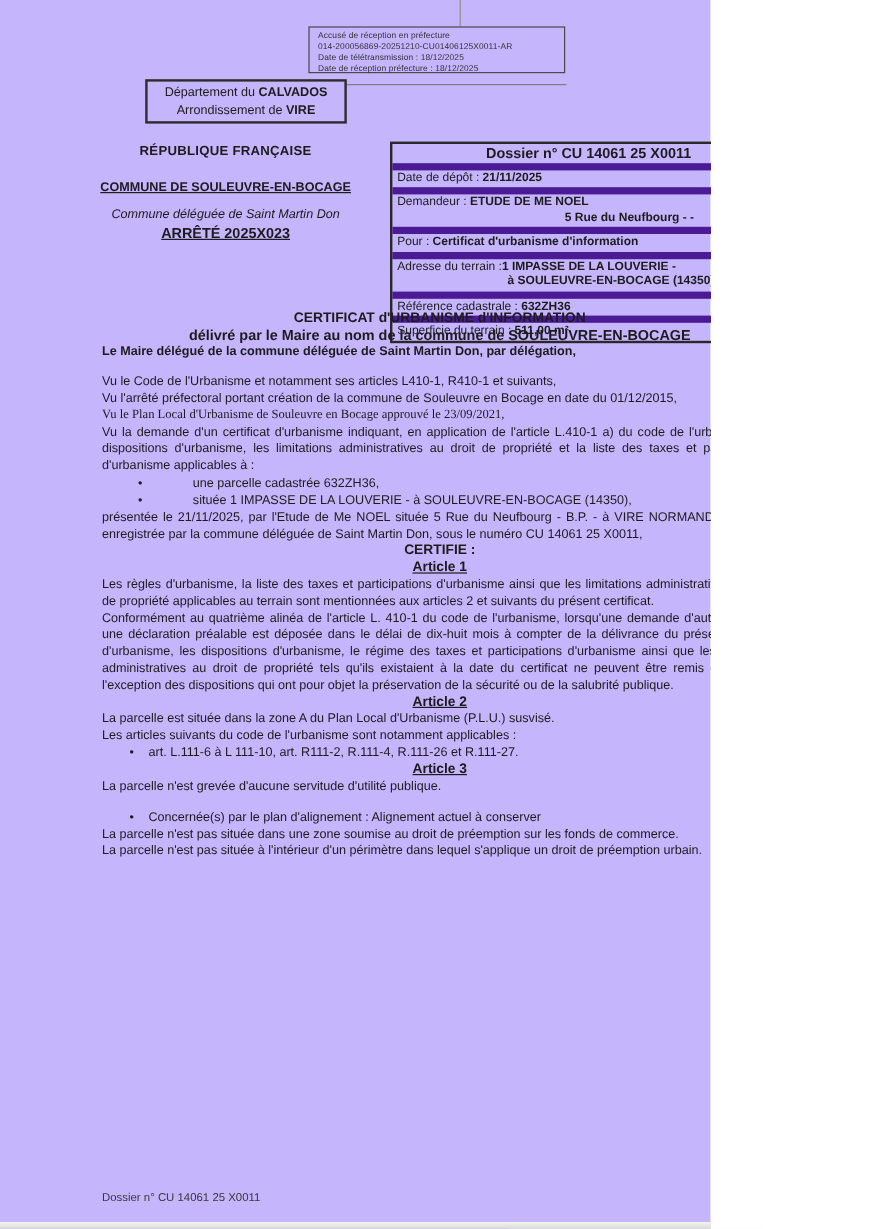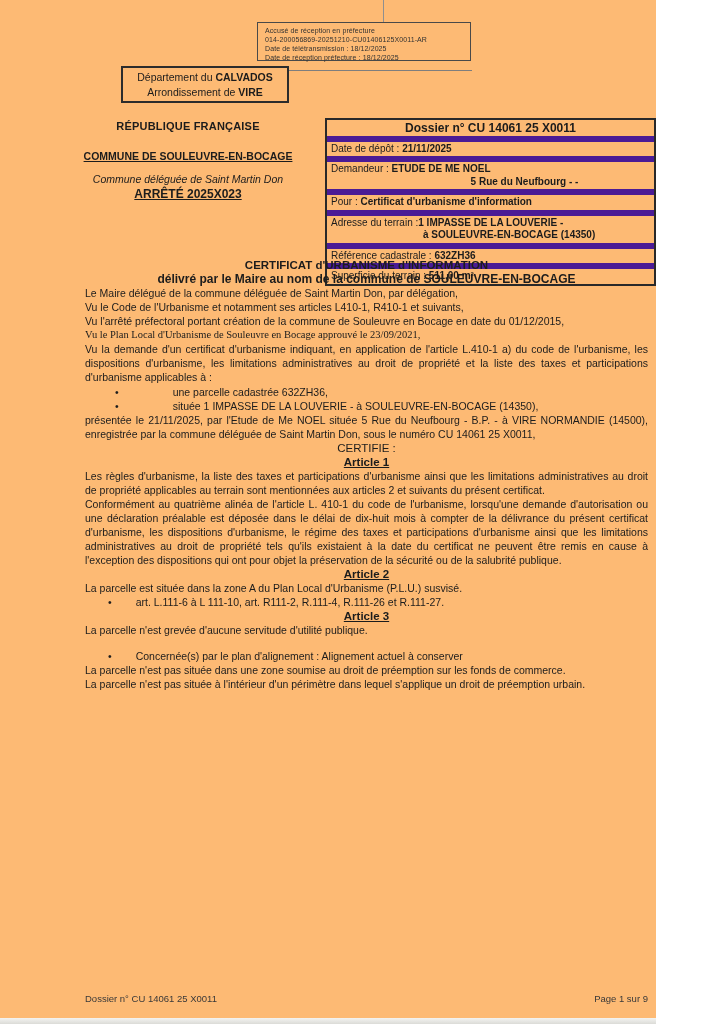--- a/index.html
+++ b/index.html
@@ -1,18 +1,18 @@
 <!DOCTYPE html>
 <html><head>
 <meta charset="utf-8">
 <style>
   html,body{margin:0;padding:0;background:#ffffff;}
   .page{
-    position:relative;width:656px;height:1024px;overflow:hidden;
-    background:#fdba74;color:#1e1e1e;
+    position:relative;width:592px;height:1024px;overflow:hidden;
+    background:#c4b5fd;color:#1e1e1e;
     font-family:"Liberation Sans", sans-serif;
   }
   .scan{position:absolute;inset:0;filter:blur(0.25px) contrast(1.02);}
   
   .stamp{
     position:absolute;left:257px;top:22px;width:214px;height:39px;
     border:1px solid #4a4a4a;padding:3px 0 0 7px;box-sizing:border-box;
     font-size:7px;line-height:9px;color:#333;letter-spacing:.1px;
   }
   .artifact-v{position:absolute;left:383px;top:0;width:1px;height:22px;background:#8f8f8f;}
@@ -40,32 +40,32 @@
   .dossier .hdr{text-align:center;font-weight:bold;font-size:12px;padding:2px 0 1px;}
   .dossier b{font-weight:bold;}
   .ind1{padding-left:68px;text-align:center;}
   .ind2{padding-left:92px;}
   
   .content{position:absolute;left:85px;top:258px;width:563px;font-size:10.5px;line-height:14px;}
   .content p{margin:0;}
   .center{text-align:center;}
   .t1{font-weight:bold;font-size:11.5px;line-height:14px;}
   .t2{font-weight:bold;font-size:12px;line-height:14px;}
-  .bold{font-weight:normal;}
+  .bold{font-weight:bold;}
   .just{text-align:justify;}
   .art-h{font-weight:bold;font-size:11.5px;text-decoration:underline;}
-  .bullet{display:flex;margin-left:30px;gap:12px;}
+  .bullet{display:flex;margin-left:30px;}
   .bullet .dot{flex:none;}
   .bullet .dot::before{content:"\2022";}
   .b-wide .dot{margin-right:42px;}
   .b-mid{margin-left:23px;}
   .b-mid .dot{margin-right:12px;}
   
   .m-maire{margin-top:14px;}
-  .m-vu12{}
+  .m-vu12{margin-top:11px;}
   .m-vu3{margin-top:12px;font-family:Liberation Serif, serif;}
   .m-demande{margin-top:13px;}
   .m-b1{margin-top:1px;}
   .m-presentee{margin-top:16px;}
   .m-certifie{margin-top:28px;}
   .m-art1{margin-top:21px;}
   .m-p{margin-top:13px;}
   .m-conf{margin-top:11px;}
   .m-art2{margin-top:9px;}
   .m-12{margin-top:12px;}
@@ -148,20 +148,21 @@
       <p class="just m-presentee">présentée le 21/11/2025, par l'Etude de Me NOEL   située 5 Rue du Neufbourg - B.P.  -  à VIRE NORMANDIE (14500), enregistrée par la commune déléguée de Saint Martin Don, sous le numéro CU 14061 25 X0011,</p>
 
       <p class="center bold m-certifie" style="font-size:11.5px;">CERTIFIE :</p>
 
       <p class="center art-h m-art1">Article 1</p>
       <p class="just m-p">Les règles d'urbanisme, la liste des taxes et participations d'urbanisme ainsi que les limitations administratives au droit de propriété applicables au terrain sont mentionnées aux articles 2 et suivants du présent certificat.</p>
       <p class="just m-conf">Conformément au quatrième alinéa de l'article L. 410-1 du code de l'urbanisme, lorsqu'une demande d'autorisation ou une déclaration préalable est déposée dans le délai de dix-huit mois à compter de la délivrance du présent certificat d'urbanisme, les dispositions d'urbanisme, le régime des taxes et participations d'urbanisme ainsi que les limitations administratives au droit de propriété tels qu'ils existaient à la date du certificat ne peuvent être remis en cause à l'exception des dispositions qui ont pour objet la préservation de la sécurité ou de la salubrité publique.</p>
 
       <p class="center art-h m-art2">Article 2</p>
       <p class="m-12">La parcelle est située dans la zone A du Plan Local d'Urbanisme (P.L.U.) susvisé.</p>
+      <p class="m-12">Les articles suivants du code de l'urbanisme sont notamment applicables :</p>
       <div class="bullet b-mid">
           <span class="dot"></span>
           <span>art. L.111-6 à L 111-10, art. R111-2, R.111-4, R.111-26 et R.111-27.</span>
         </div>
 
       <p class="center art-h m-art3">Article 3</p>
       <p class="m-11">La parcelle n'est grevée d'aucune servitude d'utilité publique.</p>
       <div class="bullet b-mid m-12">
           <span class="dot"></span>
           <span>Concernée(s) par le plan d'alignement : Alignement actuel à conserver</span>

